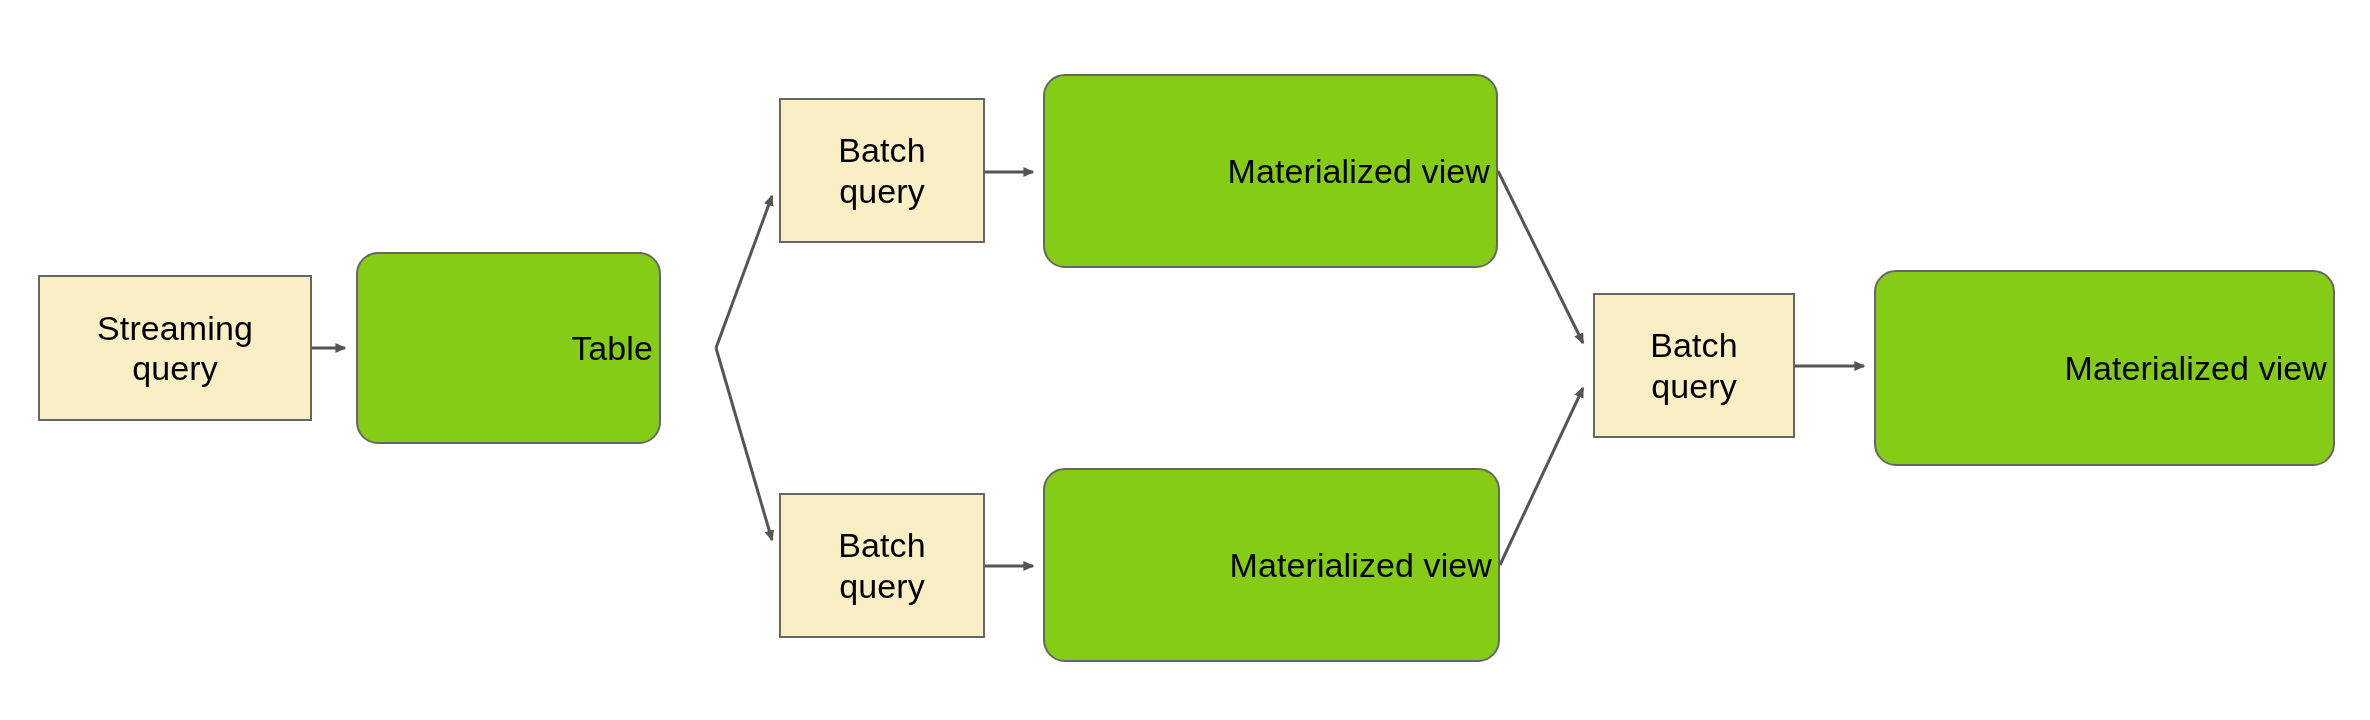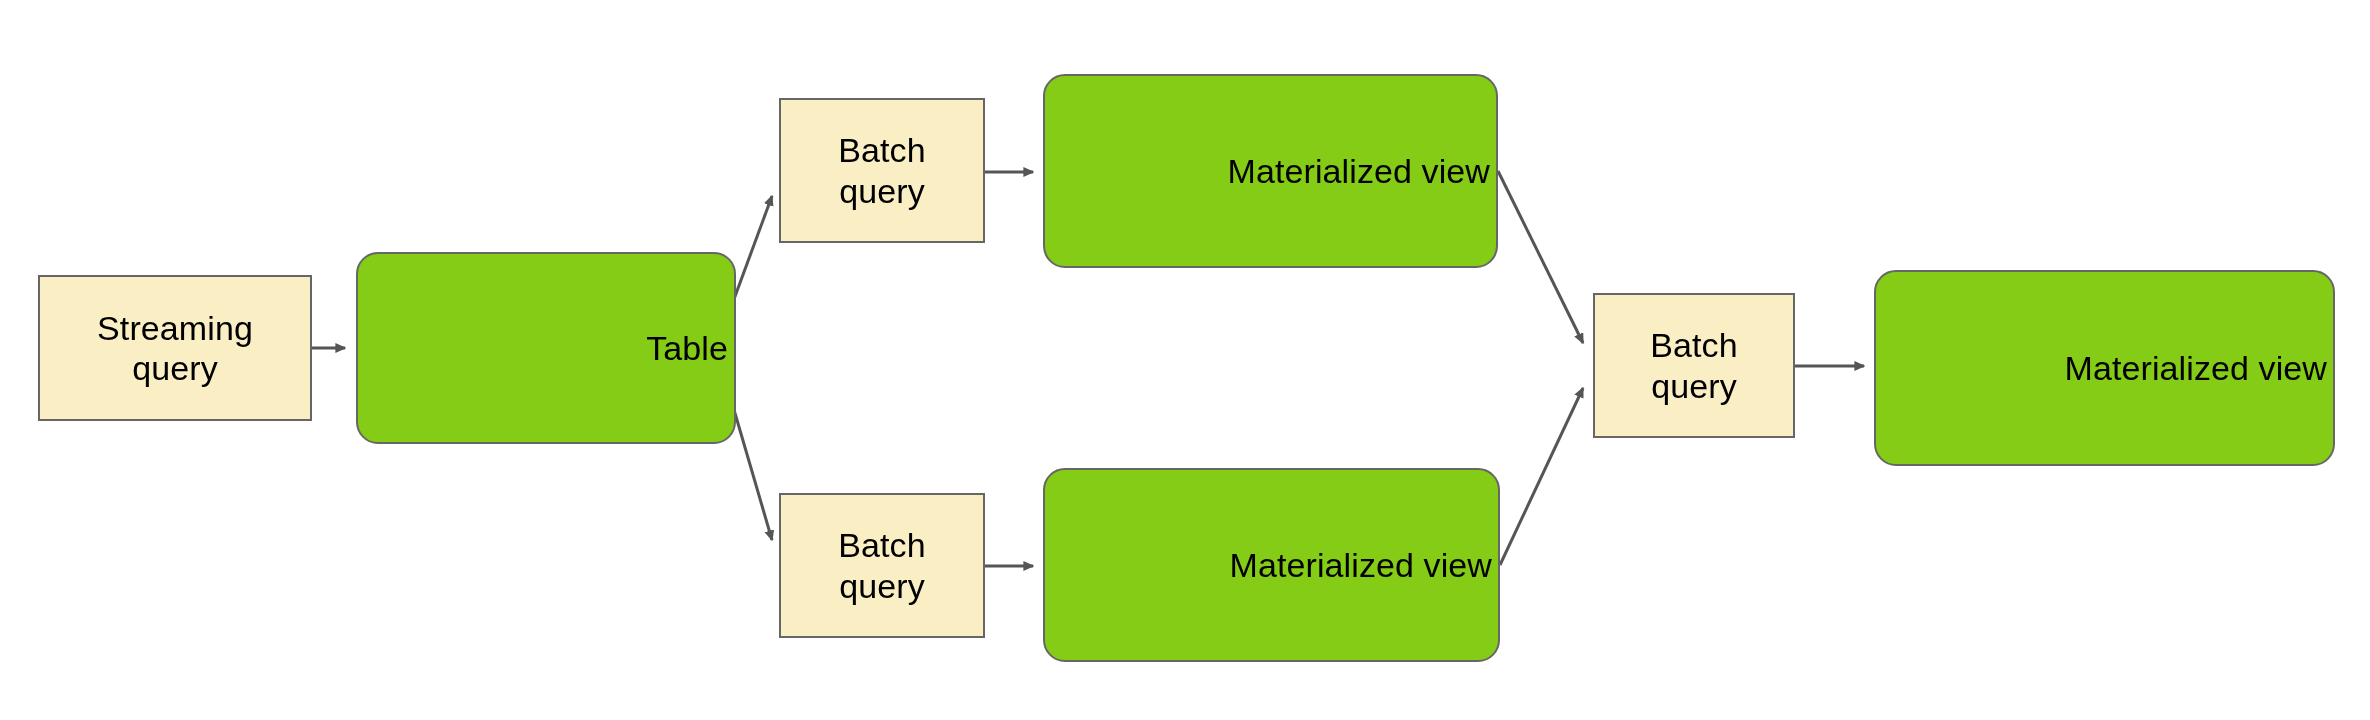--- a/index.html
+++ b/index.html
@@ -83,21 +83,21 @@
     <path d="M 1500 565 L 1583 388" fill="none" stroke="#555555" stroke-width="3" marker-end="url(#arrowhead)"></path>
 
     <path d="M 1795 366 L 1864 366" fill="none" stroke="#555555" stroke-width="3" marker-end="url(#arrowhead)"></path>
   </svg>
 
   <div class="node process" style="left:38px; top:275px; width:274px; height:146px;">
     <span class="node-label">Streaming
 query</span>
   </div>
 
-  <div class="node store" style="left:356px; top:252px; width:380px; height:192px;">
+  <div class="node store" style="left:356px; top:252px; width:305px; height:192px;">
     <span class="node-label">Table</span>
   </div>
 
   <div class="node process" style="left:779px; top:98px; width:206px; height:145px;">
     <span class="node-label">Batch
 query</span>
   </div>
 
   <div class="node store" style="left:1043px; top:74px; width:455px; height:194px;">
     <span class="node-label">Materialized view</span>

